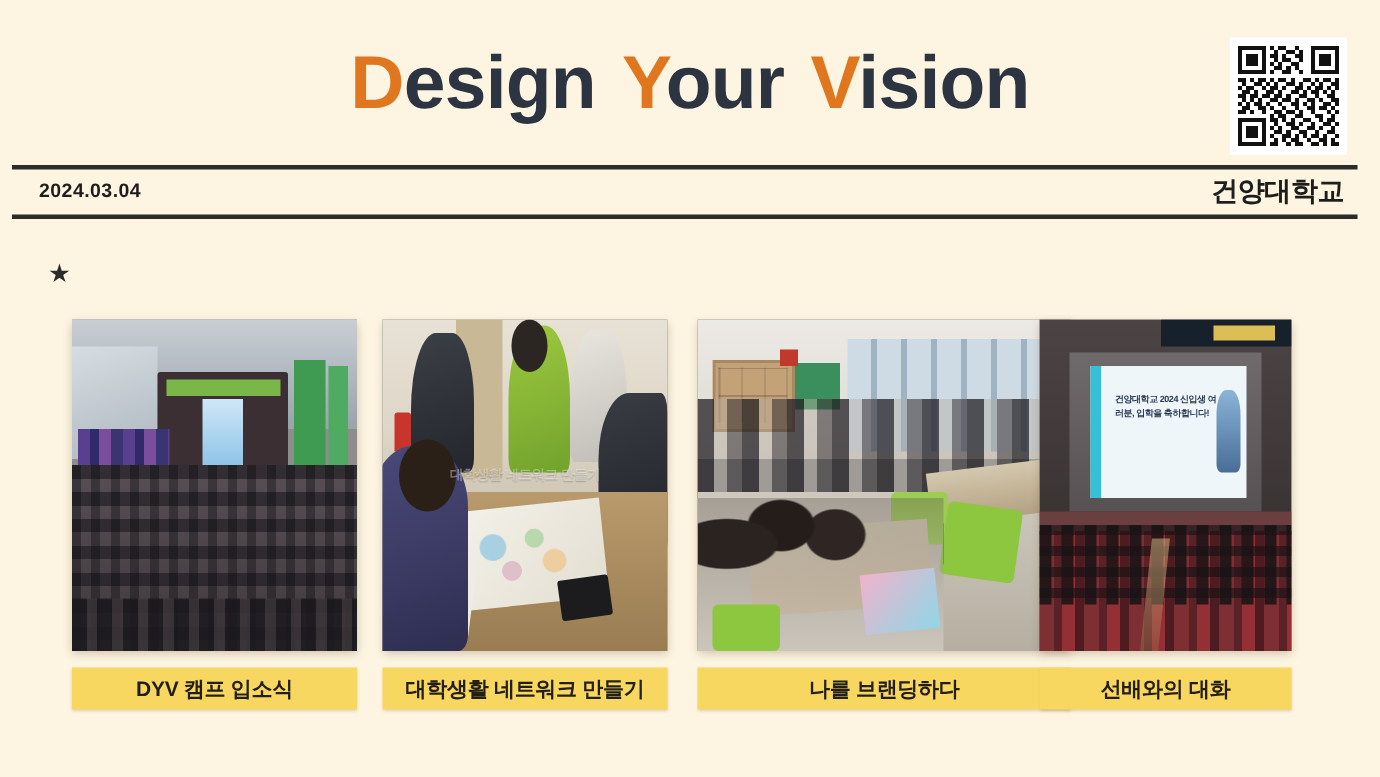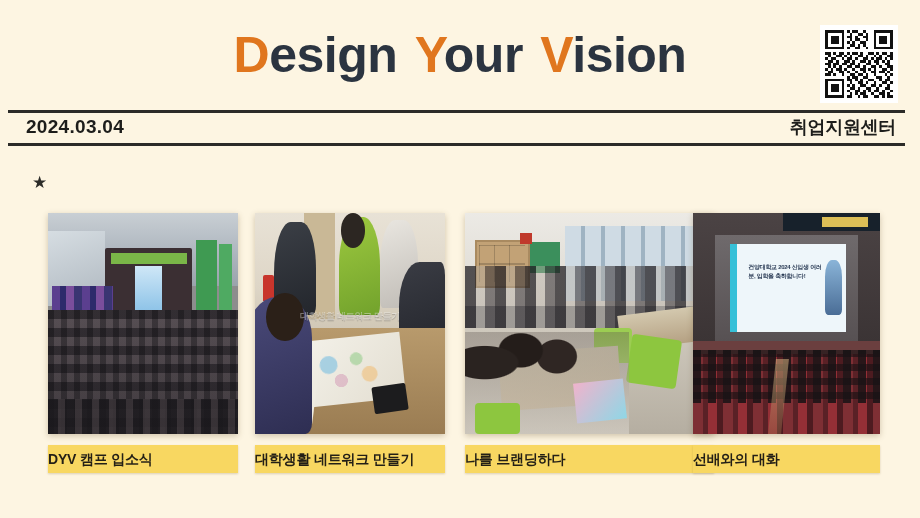--- a/index.html
+++ b/index.html
@@ -78,21 +78,21 @@
   }
   .rule-top { top: 110px; }
   .rule-bottom { top: 143px; }
 
   .date-text {
     position: absolute;
     left: 26px;
     top: 112px;
     height: 30px;
     line-height: 30px;
-    font-size: 19px;
+    font-size: 13px;
     font-weight: bold;
     color: #1d1d1b;
     letter-spacing: 0.3px;
   }
   .dept-text {
     position: absolute;
     right: 24px;
     top: 112px;
     height: 30px;
     line-height: 30px;
@@ -147,32 +147,33 @@
     inset: 0;
   }
   .caption {
     margin-top: 11px;
     height: 28px;
     line-height: 28px;
     background: #f8d761;
     color: #231f16;
     font-size: 14px;
     font-weight: bold;
+    text-align: center;
     letter-spacing: -0.2px;
     box-shadow: 0 1px 2px rgba(120, 95, 35, 0.25);
   }
 
   
   .card-1 { left: 48px;  width: 190px; }
   .card-1 .photo { height: 221px; }
   .card-2 { left: 255px; width: 190px; }
   .card-2 .photo { height: 221px; }
   .card-3 { left: 465px; width: 249px; }
   .card-3 .photo { height: 221px; }
-  .card-4 { left: 693px; width: 187px; }
+  .card-4 { left: 693px; width: 168px; }
   .card-4 .photo { height: 221px; }
 
   
   .p1-ceiling {
     position: absolute; left: 0; top: 0; width: 100%; height: 33%;
     background: linear-gradient(180deg, #c9cfd4 0%, #b2bac2 45%, #9aa3ab 100%);
   }
   .p1-wall-l {
     position: absolute; left: 0; top: 8%; width: 30%; height: 34%;
     background: linear-gradient(160deg, #d6dde2 0%, #aeb7bf 100%);
@@ -618,21 +619,21 @@
         <rect x="16" y="26" width="2" height="1"></rect>
           <rect x="20" y="26" width="2" height="1"></rect>
         <rect x="23" y="26" width="1" height="1"></rect>
           <rect x="25" y="26" width="2" height="1"></rect>
       </g>
     </svg>
   </div>
 
   <div class="rule rule-top"></div>
   <div class="date-text">2024.03.04</div>
-  <div class="dept-text">취업지원센터</div>
+  <div class="dept-text">건양대학교</div>
   <div class="rule rule-bottom"></div>
 
   <div class="section-head">
     <span class="star-icon">★</span>
   </div>
 
   <div class="cards">
 
     <div class="card card-1">
       <div class="photo">

